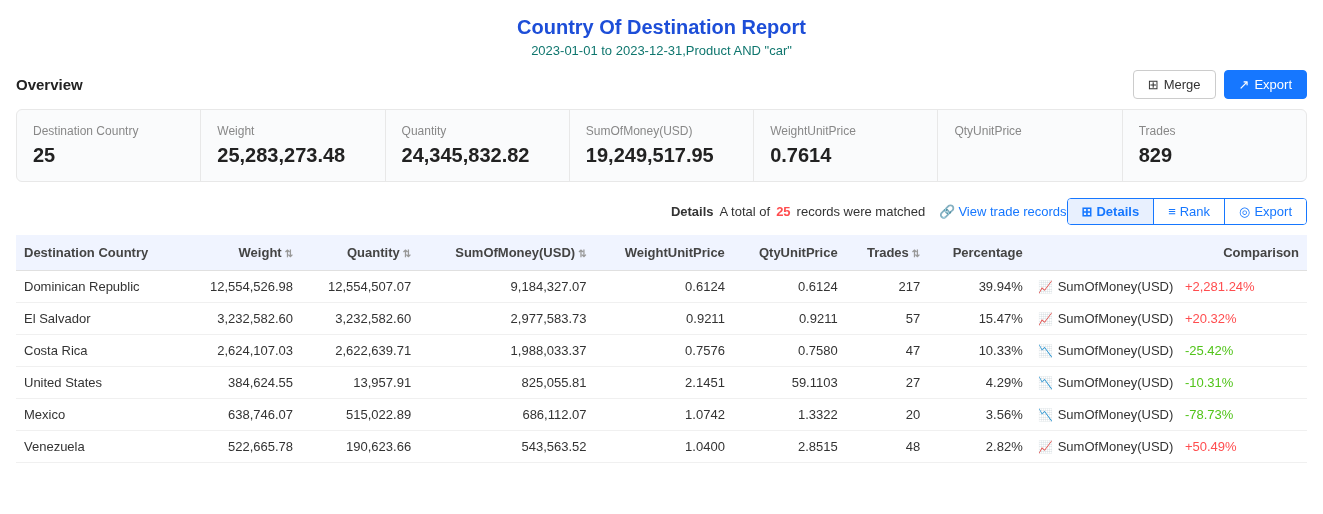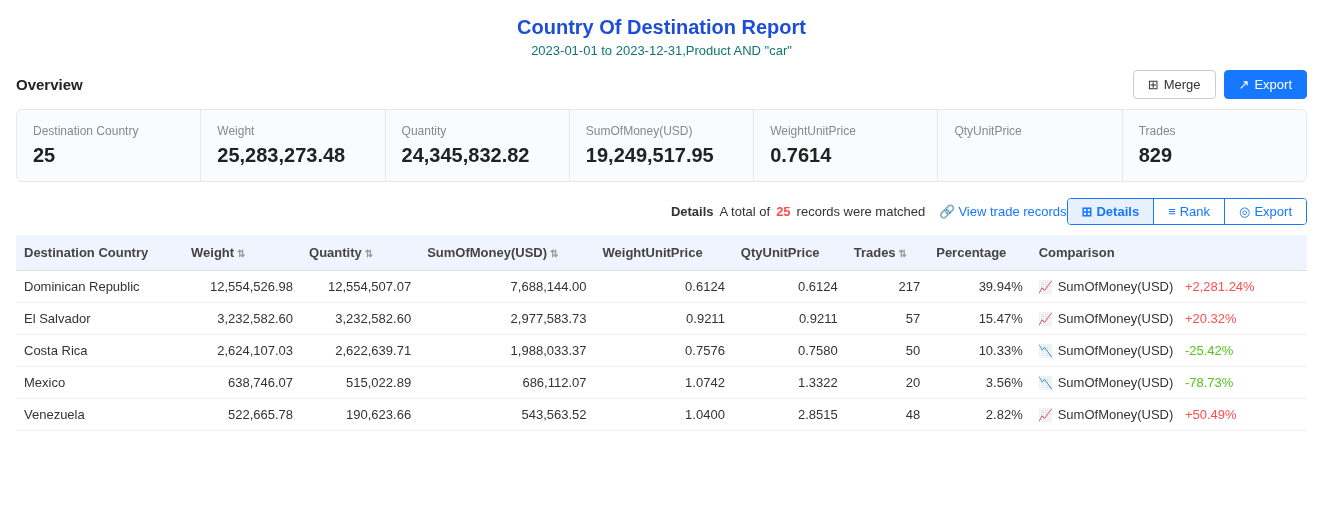--- a/index.html
+++ b/index.html
@@ -30,21 +30,21 @@
     table { width: 100%; border-collapse: collapse; font-size: 13px; }
     thead tr { background: #f0f4ff; }
     th { padding: 10px 8px; text-align: left; font-weight: 600; color: #444; border-bottom: 1px solid #e0e0e0; white-space: nowrap; }
     th .sort-icon { font-size: 10px; color: #999; margin-left: 3px; }
     td { padding: 8px 8px; border-bottom: 1px solid #f0f0f0; color: #333; white-space: nowrap; }
     .comparison-cell { display: flex; align-items: center; gap: 4px; }
     .comp-up { color: #ff4d4f; }
     .comp-down { color: #52c41a; }
     .comp-icon { font-size: 12px; }
     td.right { text-align: right; }
-    th.right { }
+    th.right { text-align: right; }
   </style>
 </head>
 <body>
 
 <div class="page">
 
   <div class="header">
     <div class="header-title">Country Of Destination Report</div>
     <div class="header-sub">2023-01-01 to 2023-12-31,Product AND "car"</div>
   </div>
@@ -132,21 +132,21 @@
           <th class="right">Trades<span class="sort-icon">⇅</span></th>
           <th class="right">Percentage</th>
           <th class="right">Comparison</th>
         </tr>
       </thead>
     <tbody id="table-body">
         <tr>
           <td>Dominican Republic</td>
           <td class="right">12,554,526.98</td>
           <td class="right">12,554,507.07</td>
-          <td class="right">7,688,144.00</td>
+          <td class="right">9,184,327.07</td>
           <td class="right">0.6124</td>
           <td class="right">0.6124</td>
           <td class="right">217</td>
           <td class="right">39.94%</td>
           <td>
             <div class="comparison-cell"><span class="comp-icon comp-up">📈</span><span>SumOfMoney(USD)</span>&nbsp;<span class="comp-up">+2,281.24%</span></div>
           </td>
         </tr>
         <tr>
           <td>El Salvador</td>
@@ -161,24 +161,37 @@
             <div class="comparison-cell"><span class="comp-icon comp-up">📈</span><span>SumOfMoney(USD)</span>&nbsp;<span class="comp-up">+20.32%</span></div>
           </td>
         </tr>
         <tr>
           <td>Costa Rica</td>
           <td class="right">2,624,107.03</td>
           <td class="right">2,622,639.71</td>
           <td class="right">1,988,033.37</td>
           <td class="right">0.7576</td>
           <td class="right">0.7580</td>
-          <td class="right">50</td>
+          <td class="right">47</td>
           <td class="right">10.33%</td>
           <td>
             <div class="comparison-cell"><span class="comp-icon comp-down">📉</span><span>SumOfMoney(USD)</span>&nbsp;<span class="comp-down">-25.42%</span></div>
+          </td>
+        </tr>
+        <tr>
+          <td>United States</td>
+          <td class="right">384,624.55</td>
+          <td class="right">13,957.91</td>
+          <td class="right">825,055.81</td>
+          <td class="right">2.1451</td>
+          <td class="right">59.1103</td>
+          <td class="right">27</td>
+          <td class="right">4.29%</td>
+          <td>
+            <div class="comparison-cell"><span class="comp-icon comp-down">📉</span><span>SumOfMoney(USD)</span>&nbsp;<span class="comp-down">-10.31%</span></div>
           </td>
         </tr>
         <tr>
           <td>Mexico</td>
           <td class="right">638,746.07</td>
           <td class="right">515,022.89</td>
           <td class="right">686,112.07</td>
           <td class="right">1.0742</td>
           <td class="right">1.3322</td>
           <td class="right">20</td>

